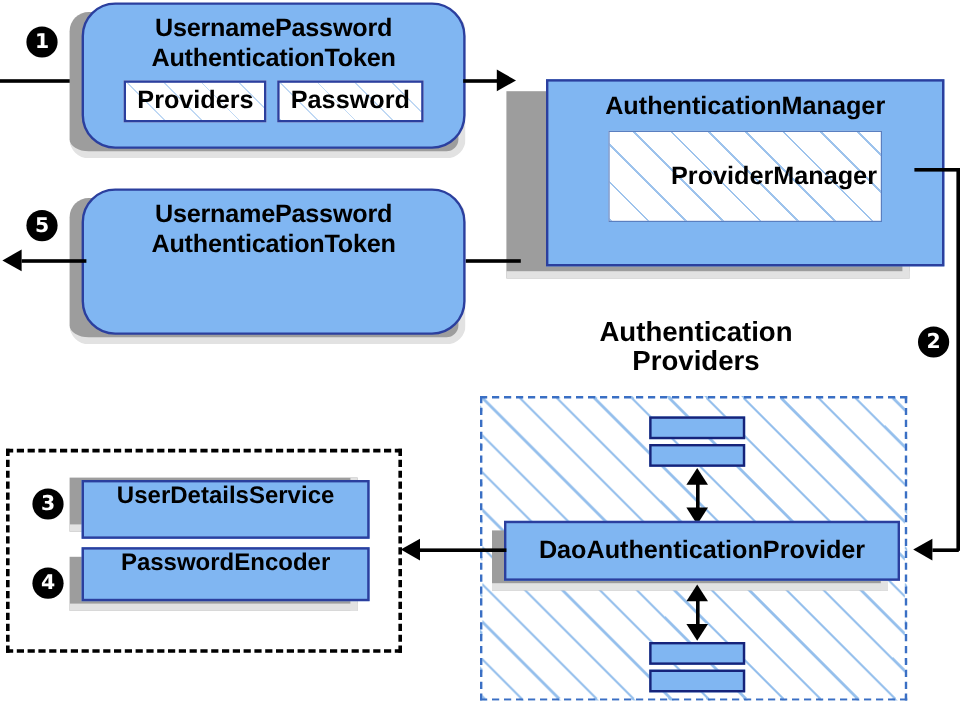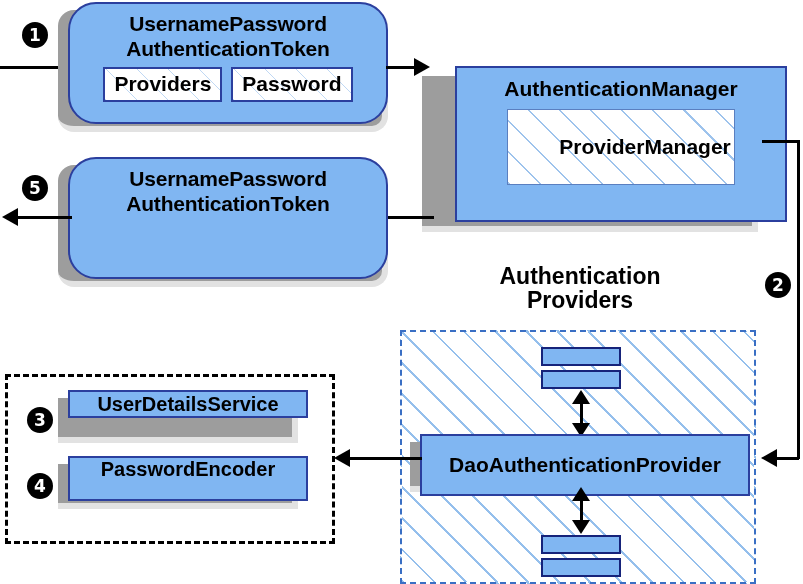--- a/index.html
+++ b/index.html
@@ -242,40 +242,40 @@
   <div class="providers-box" style="left:400px; top:330px; width:356px; height:254px;"></div>
 
   <div class="mini-bar" style="left:541px; top:347px; width:80px; height:19px;"></div>
   <div class="mini-bar" style="left:541px; top:370px; width:80px; height:19px;"></div>
 
   <div class="line-v" style="left:580px; top:396px; height:34px;"></div>
   <div class="arrow arrow-u" style="left:572px; top:390px;"></div>
   <div class="arrow arrow-d" style="left:572px; top:423px;"></div>
 
   <div class="shadow" style="left:410px; top:442px; width:330px; height:50px;"></div>
-  <div class="node" style="left:420px; top:434px; width:330px; height:62px; justify-content:center;">
+  <div class="node" style="left:420px; top:434px; width:330px; height:50px; justify-content:center;">
     <div style="font-size:21px;">DaoAuthenticationProvider</div>
   </div>
 
   <div class="line-v" style="left:580px; top:493px; height:34px;"></div>
   <div class="arrow arrow-u" style="left:572px; top:487px;"></div>
   <div class="arrow arrow-d" style="left:572px; top:520px;"></div>
 
   <div class="mini-bar" style="left:541px; top:535px; width:80px; height:19px;"></div>
   <div class="mini-bar" style="left:541px; top:558px; width:80px; height:19px;"></div>
 
   <div class="line-h" style="left:350px; top:457px; width:72px;"></div>
   <div class="arrow arrow-l" style="left:334px; top:449px;"></div>
 
   <div class="dep-box" style="left:5px; top:374px; width:330px; height:170px;"></div>
 
   <div class="step" style="left:27px; top:407px;">3</div>
 
   <div class="shadow" style="left:58px; top:398px; width:240px; height:45px;"></div>
-  <div class="node" style="left:68px; top:390px; width:240px; height:28px; justify-content:flex-end;">
+  <div class="node" style="left:68px; top:400px; width:240px; height:49px; justify-content:flex-start;">
     <div style="font-size:20px;">UserDetailsService</div>
   </div>
 
   <div class="step" style="left:27px; top:473px;">4</div>
 
   <div class="shadow" style="left:58px; top:464px; width:240px; height:45px;"></div>
   <div class="node" style="left:68px; top:456px; width:240px; height:45px; justify-content:flex-start;">
     <div style="font-size:20px;">PasswordEncoder</div>
   </div>
 

